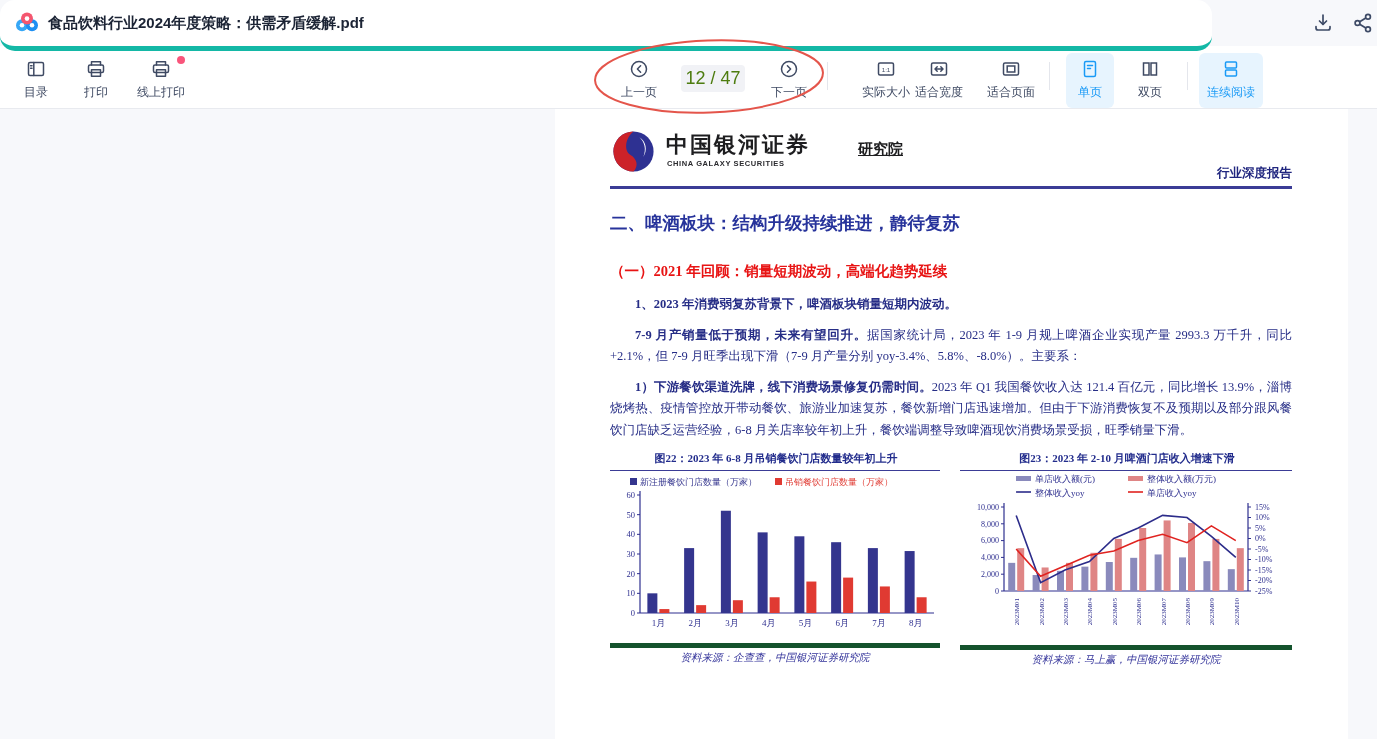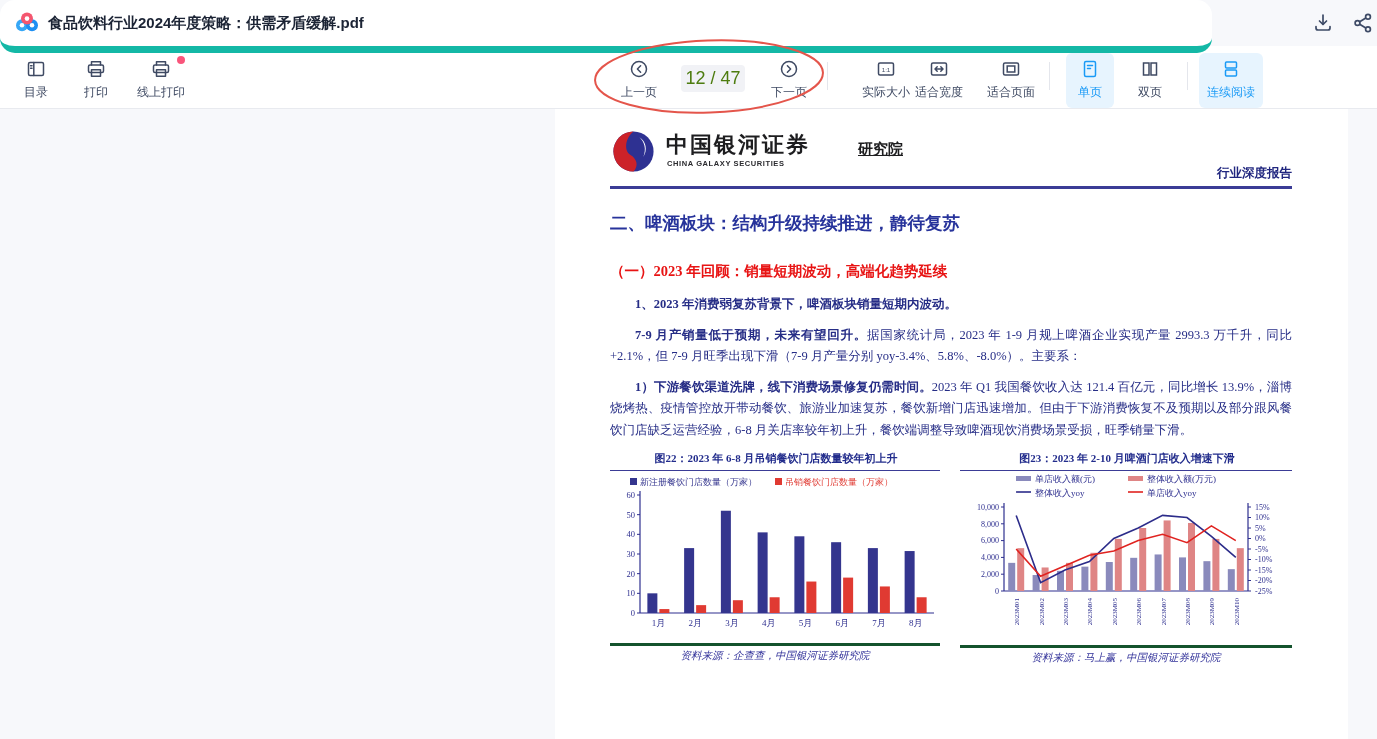--- a/index.html
+++ b/index.html
@@ -1,20 +1,20 @@
 <!DOCTYPE html>
 <html><head>
 <meta charset="utf-8">
 <style>
   html,body{margin:0;padding:0;}
   body{font-family:"Liberation Sans","DejaVu Sans",sans-serif;background:#fff;}
   .stage{position:relative;width:1377px;height:739px;overflow:hidden;background:#f7f8fb;}
 
   
-  .titlebar{position:absolute;left:0;top:0;width:1212px;height:46px;background:#fff;border-bottom:7px solid #14b8a6;z-index:5;border-radius:15px;}
+  .titlebar{position:absolute;left:0;top:0;width:1212px;height:46px;background:#fff;border-bottom:5px solid #14b8a6;z-index:5;border-radius:15px;}
   .app-logo{position:absolute;left:15px;top:11px;width:24px;height:24px;}
   .doc-title{position:absolute;left:48px;top:0;height:46px;line-height:46px;font-size:15px;font-weight:bold;color:#1c2435;}
   .tb-icon{position:absolute;top:11px;width:24px;height:24px;color:#3d4a66;cursor:pointer;}
   .tb-icon svg{width:24px;height:24px;}
 
   
   .toolbar{position:absolute;left:0;top:46px;width:1377px;height:62px;background:#fff;border-bottom:1px solid #e8eaef;z-index:4;}
   .btn{position:absolute;top:13px;display:flex;flex-direction:column;align-items:center;gap:5px;color:#3f4a63;font-size:12px;cursor:pointer;}
   .btn svg{width:20px;height:20px;display:block;}
   .btn.active{top:7px;padding:6px 0 7px;color:#1a9af6;background:#e7f4fe;border-radius:6px;}
@@ -35,21 +35,21 @@
   .section-title{margin:22px 0 0 0;font-size:17.5px;font-weight:bold;color:#27339b;font-family:"Liberation Serif","DejaVu Serif",serif;}
   .red-heading{margin:27px 0 0 0;font-size:14.5px;font-weight:bold;color:#e81414;font-family:"Liberation Serif","DejaVu Serif",serif;}
   .body-copy{margin-top:13px;font-family:"Liberation Serif","DejaVu Serif",serif;color:#262d86;font-size:12.5px;line-height:21.5px;text-align:justify;}
   .body-copy p{margin:0 0 9px 0;text-indent:2em;}
   .body-copy .b{font-weight:bold;}
   .figures{display:flex;gap:20px;margin-top:10px;text-align:center;}
   .fig{font-family:"Liberation Serif","DejaVu Serif",serif;}
   .fig-22{width:330px;}
   .fig-23{width:332px;}
   .fig-title{font-size:11px;font-weight:bold;color:#222c8c;padding:0 0 4px 2px;border-bottom:1.5px solid #3b3c96;}
-  .fig-src{border-top:3px solid #14532d;margin-top:4px;padding-top:3px;font-size:10.5px;font-style:italic;color:#33339a;}
+  .fig-src{border-top:5px solid #14532d;margin-top:4px;padding-top:3px;font-size:10.5px;font-style:italic;color:#33339a;}
   .fig svg{display:block;}
   .fig svg text{font-family:"Liberation Serif","DejaVu Serif",serif;}
 </style>
 </head>
 <body>
 
 <div class="stage">
 
   <div class="titlebar">
     <svg class="app-logo" viewBox="0 0 24 24">
@@ -194,21 +194,21 @@
           <path d="M24 3.5 A20.5 20.5 0 0 0 24 44.5 C 29.5 38.5 27.5 31.5 21 27.5 C 13.5 22.8 16 9.5 24 3.5 Z" fill="#cc2229"></path>
           <path d="M30 9.5 C 37 13.5 38.5 23 34 29.5 C 37.5 21.5 35 14 30 9.5 Z" fill="#ffffff"></path>
         </svg>
         <div class="brand-cn">中国银河证券</div>
         <div class="brand-en">CHINA GALAXY SECURITIES</div>
         <div class="brand-suffix">研究院</div>
         <div class="report-type">行业深度报告</div>
       </div>
 
       <div class="section-title">二、啤酒板块：结构升级持续推进，静待复苏</div>
-      <div class="red-heading">（一）2023 年回顾：销量短期波动，高端化趋势延续</div>
+      <div class="red-heading">（一）2021 年回顾：销量短期波动，高端化趋势延续</div>
 
       <div class="body-copy">
         <p><span class="b">1、2023 年消费弱复苏背景下，啤酒板块销量短期内波动。</span></p>
         <p><span class="b">7-9 月产销量低于预期，未来有望回升。</span><span>据国家统计局，2023 年 1-9 月规上啤酒企业实现产量 2993.3 万千升，同比+2.1%，但 7-9 月旺季出现下滑（7-9 月产量分别 yoy-3.4%、5.8%、-8.0%）。主要系：</span></p>
         <p><span class="b">1）下游餐饮渠道洗牌，线下消费场景修复仍需时间。</span><span>2023 年 Q1 我国餐饮收入达 121.4 百亿元，同比增长 13.9%，淄博烧烤热、疫情管控放开带动餐饮、旅游业加速复苏，餐饮新增门店迅速增加。但由于下游消费恢复不及预期以及部分跟风餐饮门店缺乏运营经验，6-8 月关店率较年初上升，餐饮端调整导致啤酒现饮消费场景受损，旺季销量下滑。</span></p>
       </div>
 
       <div class="figures">
         <div class="fig fig-22">
           <div class="fig-title">图22：2023 年 6-8 月吊销餐饮门店数量较年初上升</div>

